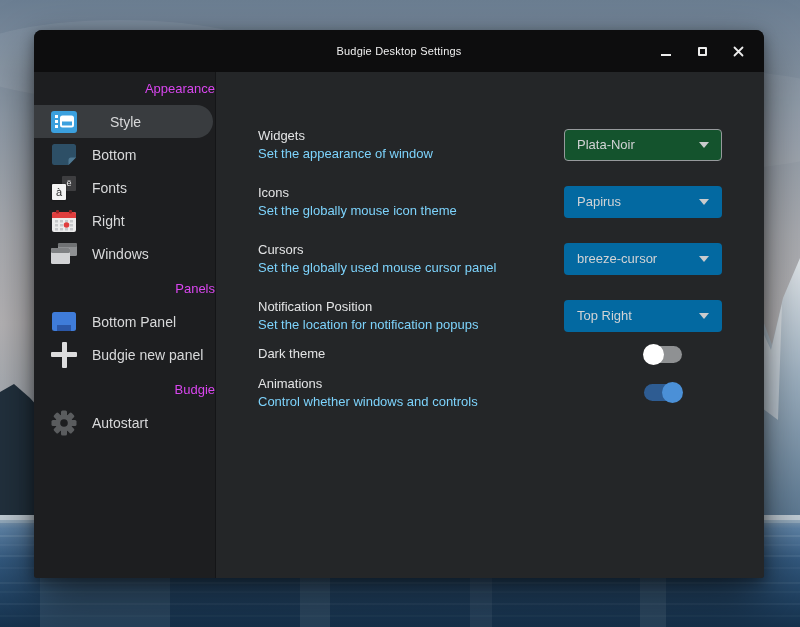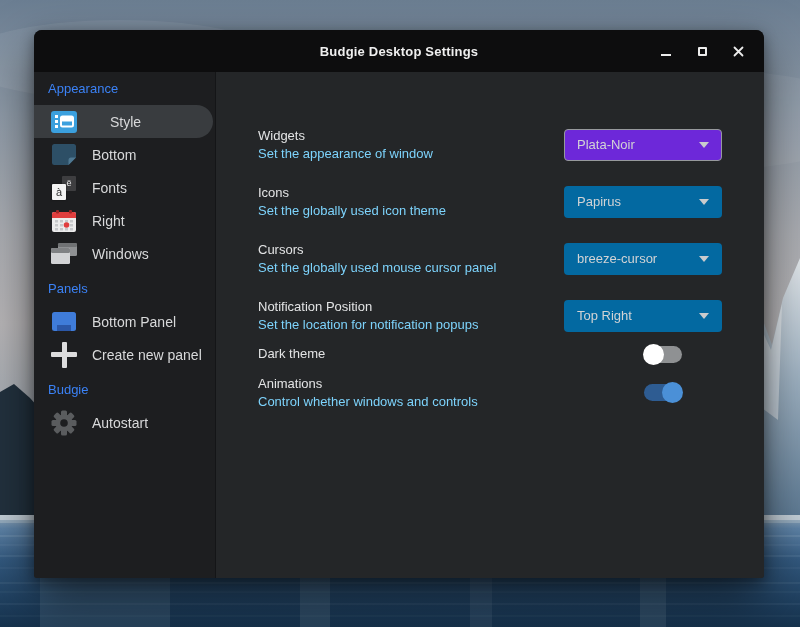--- a/index.html
+++ b/index.html
@@ -15,31 +15,31 @@
   .window {
     position:absolute; left:34px; top:30px; width:730px; height:548px;
     border-radius:8px 8px 3px 3px; overflow:hidden;
     box-shadow:0 22px 50px rgba(0,0,0,.55), 0 4px 14px rgba(0,0,0,.4);
     display:flex; flex-direction:column; background:#242628;
   }
   .titlebar {
     flex:0 0 42px; background:#0d0d0e; position:relative;
     display:flex; align-items:center; justify-content:center;
   }
-  .title { color:#efefef; font-size:13px; font-weight:bold; letter-spacing:.2px; }
+  .title { color:#efefef; font-size:11px; font-weight:normal; letter-spacing:.2px; }
   .win-controls { position:absolute; right:13px; top:0; height:100%; display:flex; align-items:center; gap:10px; }
   .win-btn { width:26px; height:26px; background:none; border:none; padding:0; display:flex; align-items:center; justify-content:center; cursor:pointer; }
   .glyph-min { width:10px; height:2px; background:#ececec; margin-top:7px; }
   .glyph-max { width:9px; height:9px; border:2px solid #ececec; border-radius:1px; }
 
   .body { flex:1; display:flex; min-height:0; }
 
   
   .sidebar { width:182px; background:#1d1e20; border-right:1px solid #141517; padding-top:8px; flex:0 0 182px; }
-  .section-label { height:18px; line-height:18px; padding-left:14px; margin-bottom:7px; color:#3b82f6; font-size:13px; }
+  .section-label { height:18px; line-height:18px; padding-left:14px; margin-bottom:7px; color:#d946ef; font-size:13px;text-align:right; }
   .section-label.mt { margin-top:10px; }
   .nav-item {
     height:33px; width:calc(100% - 2px); display:flex; align-items:center; gap:14px;
     padding-left:16px; font-size:14px; color:#d8d9da; cursor:pointer;
   }
   .nav-item.selected { background:#393c3f; border-radius:0 17px 17px 0;gap:32px; }
   .icon-box { width:28px; display:flex; justify-content:center; align-items:center; flex:0 0 28px; }
 
   .fonts-icon { position:relative; width:24px; height:24px; }
   .fonts-icon .card-back {
@@ -61,21 +61,21 @@
   .row { display:flex; align-items:center; margin-bottom:12px;margin-top:22px; }
   .row.gap-top { margin-top:6px;gap:10px; }
   .row-text { flex:1; padding-right:20px; }
   .row-title { font-size:13px; line-height:18px; color:#e3e4e5; font-weight:500; }
   .row-desc  { font-size:13px; line-height:17px; color:#7dd3fc; }
 
   .select {
     width:158px; height:32px; flex:0 0 158px; background:#0369a1; border:1px solid transparent;
     border-radius:4px; display:flex; align-items:center; padding:0 12px; cursor:pointer;
   }
-  .select.focused { border-color:#96999c; background:#6d28d9; }
+  .select.focused { border-color:#96999c; background:#14532d; }
   .select-value { font-size:13px; color:#d2d3d5; }
   .select-arrow { margin-left:auto; width:0; height:0; border-left:5px solid transparent; border-right:5px solid transparent; border-top:6px solid #c9cbcd; }
 
   .toggle-slot { width:158px; flex:0 0 158px; display:flex; justify-content:flex-end; padding-right:40px; }
   .toggle { position:relative; width:38px; height:17px; border-radius:9px; background:#8f9193; cursor:pointer; }
   .toggle .knob { position:absolute; top:-2px; left:-1px; width:21px; height:21px; border-radius:50%; background:#ffffff; }
   .toggle.on { background:#2e5c92; }
   .toggle.on .knob { left:18px; background:#4b90d7; }
 </style>
 </head>
@@ -237,21 +237,21 @@
               <rect x="5" y="13" width="14" height="6" fill="#2b57a7"></rect>
             </svg>
           </span>
           <span>Bottom Panel</span>
         </div>
 
         <div class="nav-item">
           <span class="icon-box">
             <span class="plus-icon"></span>
           </span>
-          <span>Create new panel</span>
+          <span>Budgie new panel</span>
         </div>
 
         <div class="section-label mt">Budgie</div>
 
         <div class="nav-item">
           <span class="icon-box">
             <svg width="26" height="26" viewBox="-13 -13 26 26">
               <g fill="#5a5c5e">
                 <rect x="-3" y="-12.5" width="6" height="25" rx="1.5"></rect>
                 <rect x="-3" y="-12.5" width="6" height="25" rx="1.5" transform="rotate(45)"></rect>
@@ -276,21 +276,21 @@
           </div>
           <div class="select focused">
             <span class="select-value">Plata-Noir</span>
             <span class="select-arrow"></span>
           </div>
         </div>
 
         <div class="row">
           <div class="row-text">
             <div class="row-title">Icons</div>
-            <div class="row-desc">Set the globally used icon theme</div>
+            <div class="row-desc">Set the globally mouse icon theme</div>
           </div>
           <div class="select">
             <span class="select-value">Papirus</span>
             <span class="select-arrow"></span>
           </div>
         </div>
 
         <div class="row">
           <div class="row-text">
             <div class="row-title">Cursors</div>

